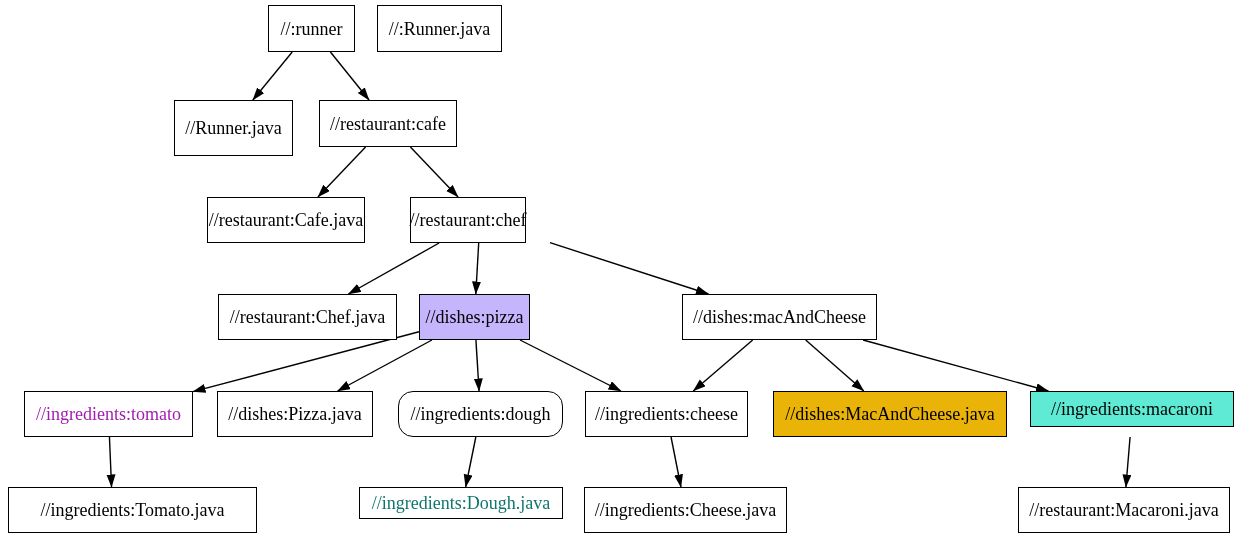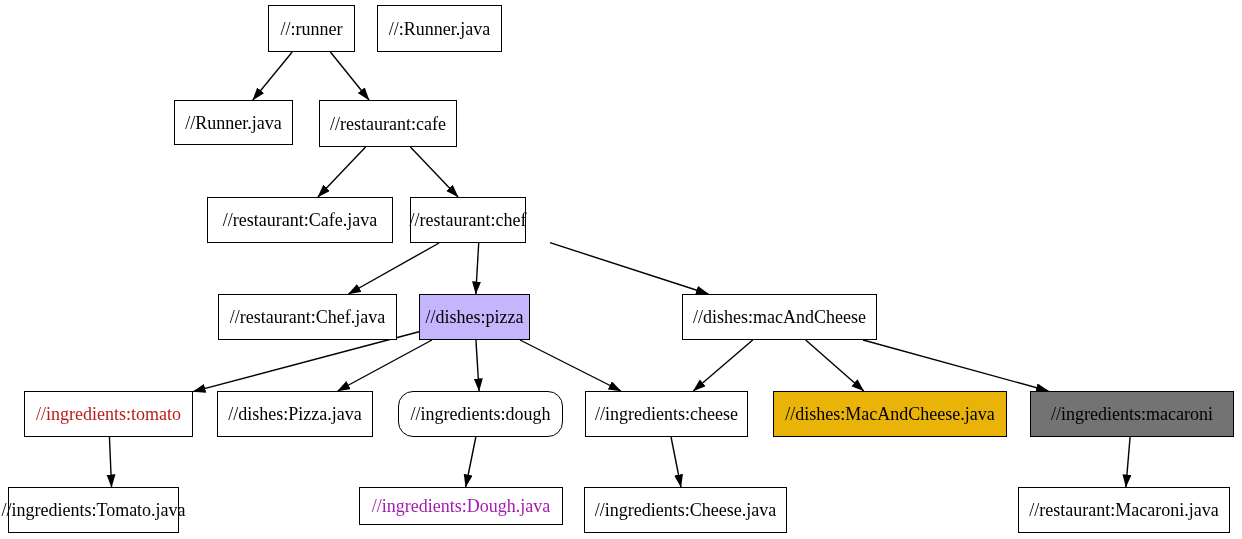--- a/index.html
+++ b/index.html
@@ -59,30 +59,30 @@
       <line x1="805.7010309278351" y1="340" x2="863.7989690721649" y2="391" stroke="#000000" stroke-width="1.4" marker-end="url(#arrowhead)"></line>
       <line x1="863.0824742268042" y1="340" x2="1048.4175257731958" y2="391" stroke="#000000" stroke-width="1.4" marker-end="url(#arrowhead)"></line>
       <line x1="109.45833333333333" y1="437" x2="111.54166666666667" y2="487" stroke="#000000" stroke-width="1.4" marker-end="url(#arrowhead)"></line>
       <line x1="475.828125" y1="437" x2="465.671875" y2="487" stroke="#000000" stroke-width="1.4" marker-end="url(#arrowhead)"></line>
       <line x1="671.0520833333334" y1="437" x2="680.9479166666666" y2="487" stroke="#000000" stroke-width="1.4" marker-end="url(#arrowhead)"></line>
       <line x1="1130.0833333333333" y1="437" x2="1125.9166666666667" y2="487" stroke="#000000" stroke-width="1.4" marker-end="url(#arrowhead)"></line>
     </svg>
 
 <div class="node" style="left: 268px; top: 5px; width: 87px; height: 47px; border-color: rgb(0, 0, 0); background: rgb(255, 255, 255); color: rgb(0, 0, 0);">//:runner</div>
     <div class="node" style="left: 377px; top: 5px; width: 125px; height: 47px; border-color: rgb(0, 0, 0); background: rgb(255, 255, 255); color: rgb(0, 0, 0);">//:Runner.java</div>
-    <div class="node" style="left: 174px; top: 100px; width: 119px; height: 45px; border-color: rgb(0, 0, 0); background: rgb(255, 255, 255); color: rgb(0, 0, 0);">//Runner.java</div>
+    <div class="node" style="left: 174px; top: 100px; width: 119px; height: 56px; border-color: rgb(0, 0, 0); background: rgb(255, 255, 255); color: rgb(0, 0, 0);">//Runner.java</div>
     <div class="node" style="left: 319px; top: 100px; width: 138px; height: 47px; border-color: rgb(0, 0, 0); background: rgb(255, 255, 255); color: rgb(0, 0, 0);">//restaurant:cafe</div>
-    <div class="node" style="left: 207px; top: 197px; width: 186px; height: 46px; border-color: rgb(0, 0, 0); background: rgb(255, 255, 255); color: rgb(0, 0, 0);">//restaurant:Cafe.java</div>
+    <div class="node" style="left: 207px; top: 197px; width: 158px; height: 46px; border-color: rgb(0, 0, 0); background: rgb(255, 255, 255); color: rgb(0, 0, 0);">//restaurant:Cafe.java</div>
     <div class="node" style="left: 410px; top: 197px; width: 116px; height: 46px; border-color: rgb(0, 0, 0); background: rgb(255, 255, 255); color: rgb(0, 0, 0);">//restaurant:chef</div>
     <div class="node" style="left: 218px; top: 294px; width: 179px; height: 46px; border-color: rgb(0, 0, 0); background: rgb(255, 255, 255); color: rgb(0, 0, 0);">//restaurant:Chef.java</div>
     <div class="node" style="left: 419px; top: 294px; width: 111px; height: 46px; border-color: rgb(0, 0, 0); background: #c4b5fd; color: rgb(0, 0, 0);">//dishes:pizza</div>
     <div class="node" style="left: 682px; top: 294px; width: 195px; height: 46px; border-color: rgb(0, 0, 0); background: rgb(255, 255, 255); color: rgb(0, 0, 0);">//dishes:macAndCheese</div>
-    <div class="node" style="left: 24px; top: 391px; width: 169px; height: 46px; border-color: rgb(0, 0, 0); background: rgb(255, 255, 255); color: #b91c1c;">//ingredients:tomato</div>
+    <div class="node" style="left: 24px; top: 391px; width: 169px; height: 46px; border-color: rgb(0, 0, 0); background: rgb(255, 255, 255); color: #a21caf;">//ingredients:tomato</div>
     <div class="node" style="left: 217px; top: 391px; width: 156px; height: 46px; border-color: rgb(0, 0, 0); background: rgb(255, 255, 255); color: rgb(0, 0, 0);">//dishes:Pizza.java</div>
     <div class="node" style="left: 398px; top: 391px; width: 165px; height: 46px; border-color: rgb(0, 0, 0); background: rgb(255, 255, 255); color: rgb(0, 0, 0); border-radius: 15px;">//ingredients:dough</div>
     <div class="node" style="left: 585px; top: 391px; width: 163px; height: 46px; border-color: rgb(0, 0, 0); background: rgb(255, 255, 255); color: rgb(0, 0, 0);">//ingredients:cheese</div>
     <div class="node" style="left: 773px; top: 391px; width: 234px; height: 46px; border-color: rgb(0, 0, 0); background: #eab308; color: rgb(0, 0, 0);">//dishes:MacAndCheese.java</div>
-    <div class="node" style="left: 1030px; top: 391px; width: 204px; height: 46px; border-color: rgb(0, 0, 0); background: #737373; color: rgb(0, 0, 0);">//ingredients:macaroni</div>
-    <div class="node" style="left: 8px; top: 487px; width: 171px; height: 46px; border-color: rgb(0, 0, 0); background: rgb(255, 255, 255); color: rgb(0, 0, 0);">//ingredients:Tomato.java</div>
-    <div class="node" style="left: 359px; top: 487px; width: 204px; height: 38px; border-color: rgb(0, 0, 0); background: rgb(255, 255, 255); color: #a21caf;">//ingredients:Dough.java</div>
+    <div class="node" style="left: 1030px; top: 391px; width: 204px; height: 36px; border-color: rgb(0, 0, 0); background: #5eead4; color: rgb(0, 0, 0);">//ingredients:macaroni</div>
+    <div class="node" style="left: 8px; top: 487px; width: 249px; height: 46px; border-color: rgb(0, 0, 0); background: rgb(255, 255, 255); color: rgb(0, 0, 0);">//ingredients:Tomato.java</div>
+    <div class="node" style="left: 359px; top: 487px; width: 204px; height: 32px; border-color: rgb(0, 0, 0); background: rgb(255, 255, 255); color: #0f766e;">//ingredients:Dough.java</div>
     <div class="node" style="left: 584px; top: 487px; width: 203px; height: 46px; border-color: rgb(0, 0, 0); background: rgb(255, 255, 255); color: rgb(0, 0, 0);">//ingredients:Cheese.java</div>
     <div class="node" style="left: 1018px; top: 487px; width: 212px; height: 46px; border-color: rgb(0, 0, 0); background: rgb(255, 255, 255); color: rgb(0, 0, 0);">//restaurant:Macaroni.java</div>
   </div>
 
 </body></html>

